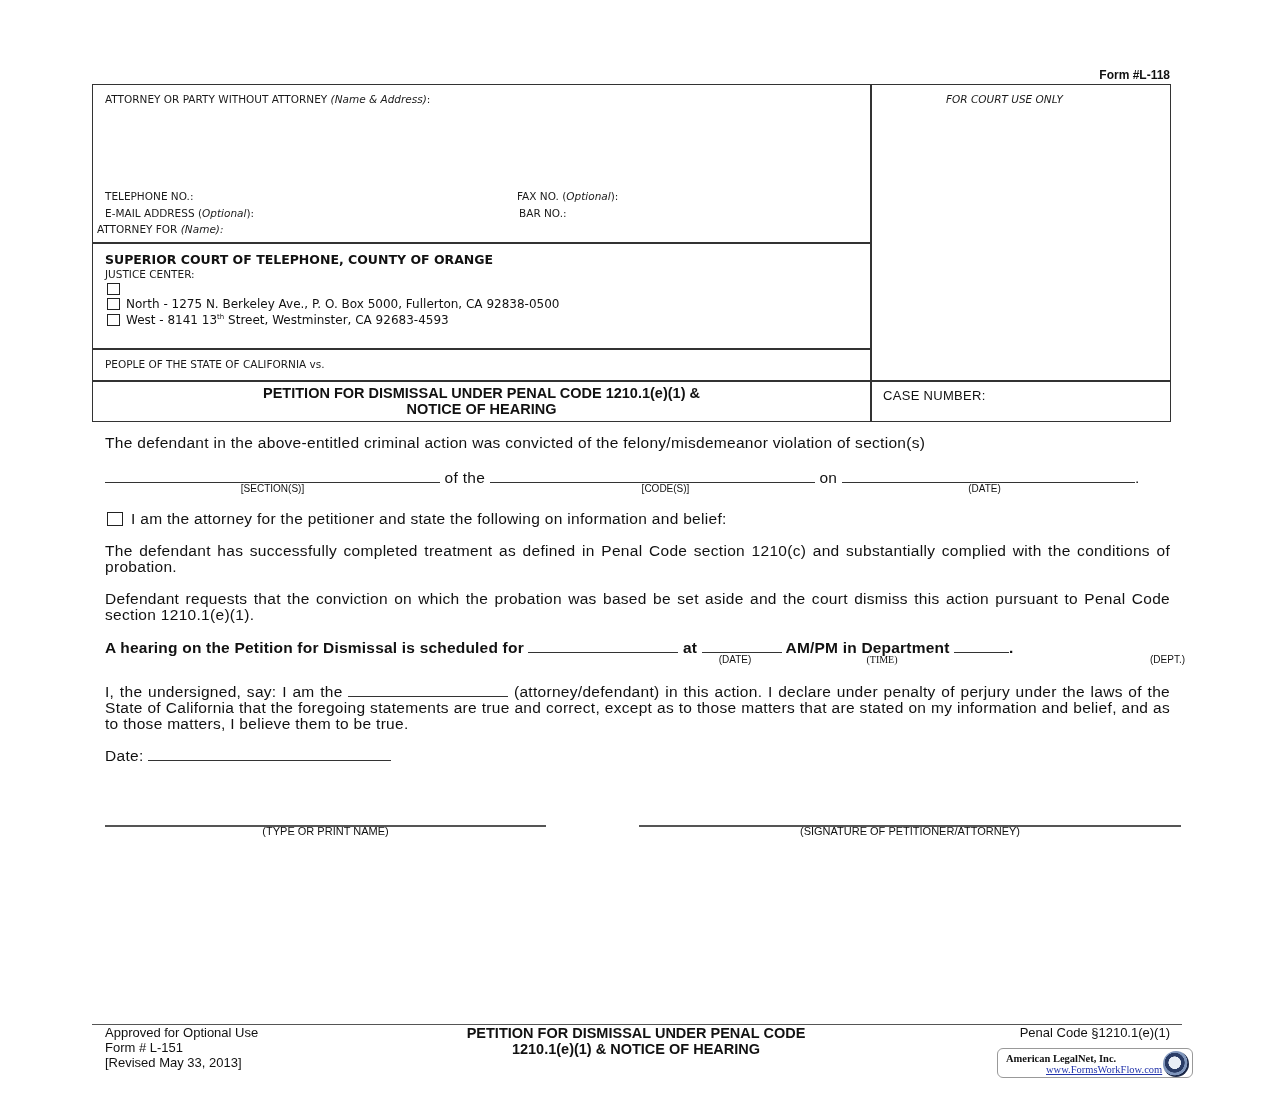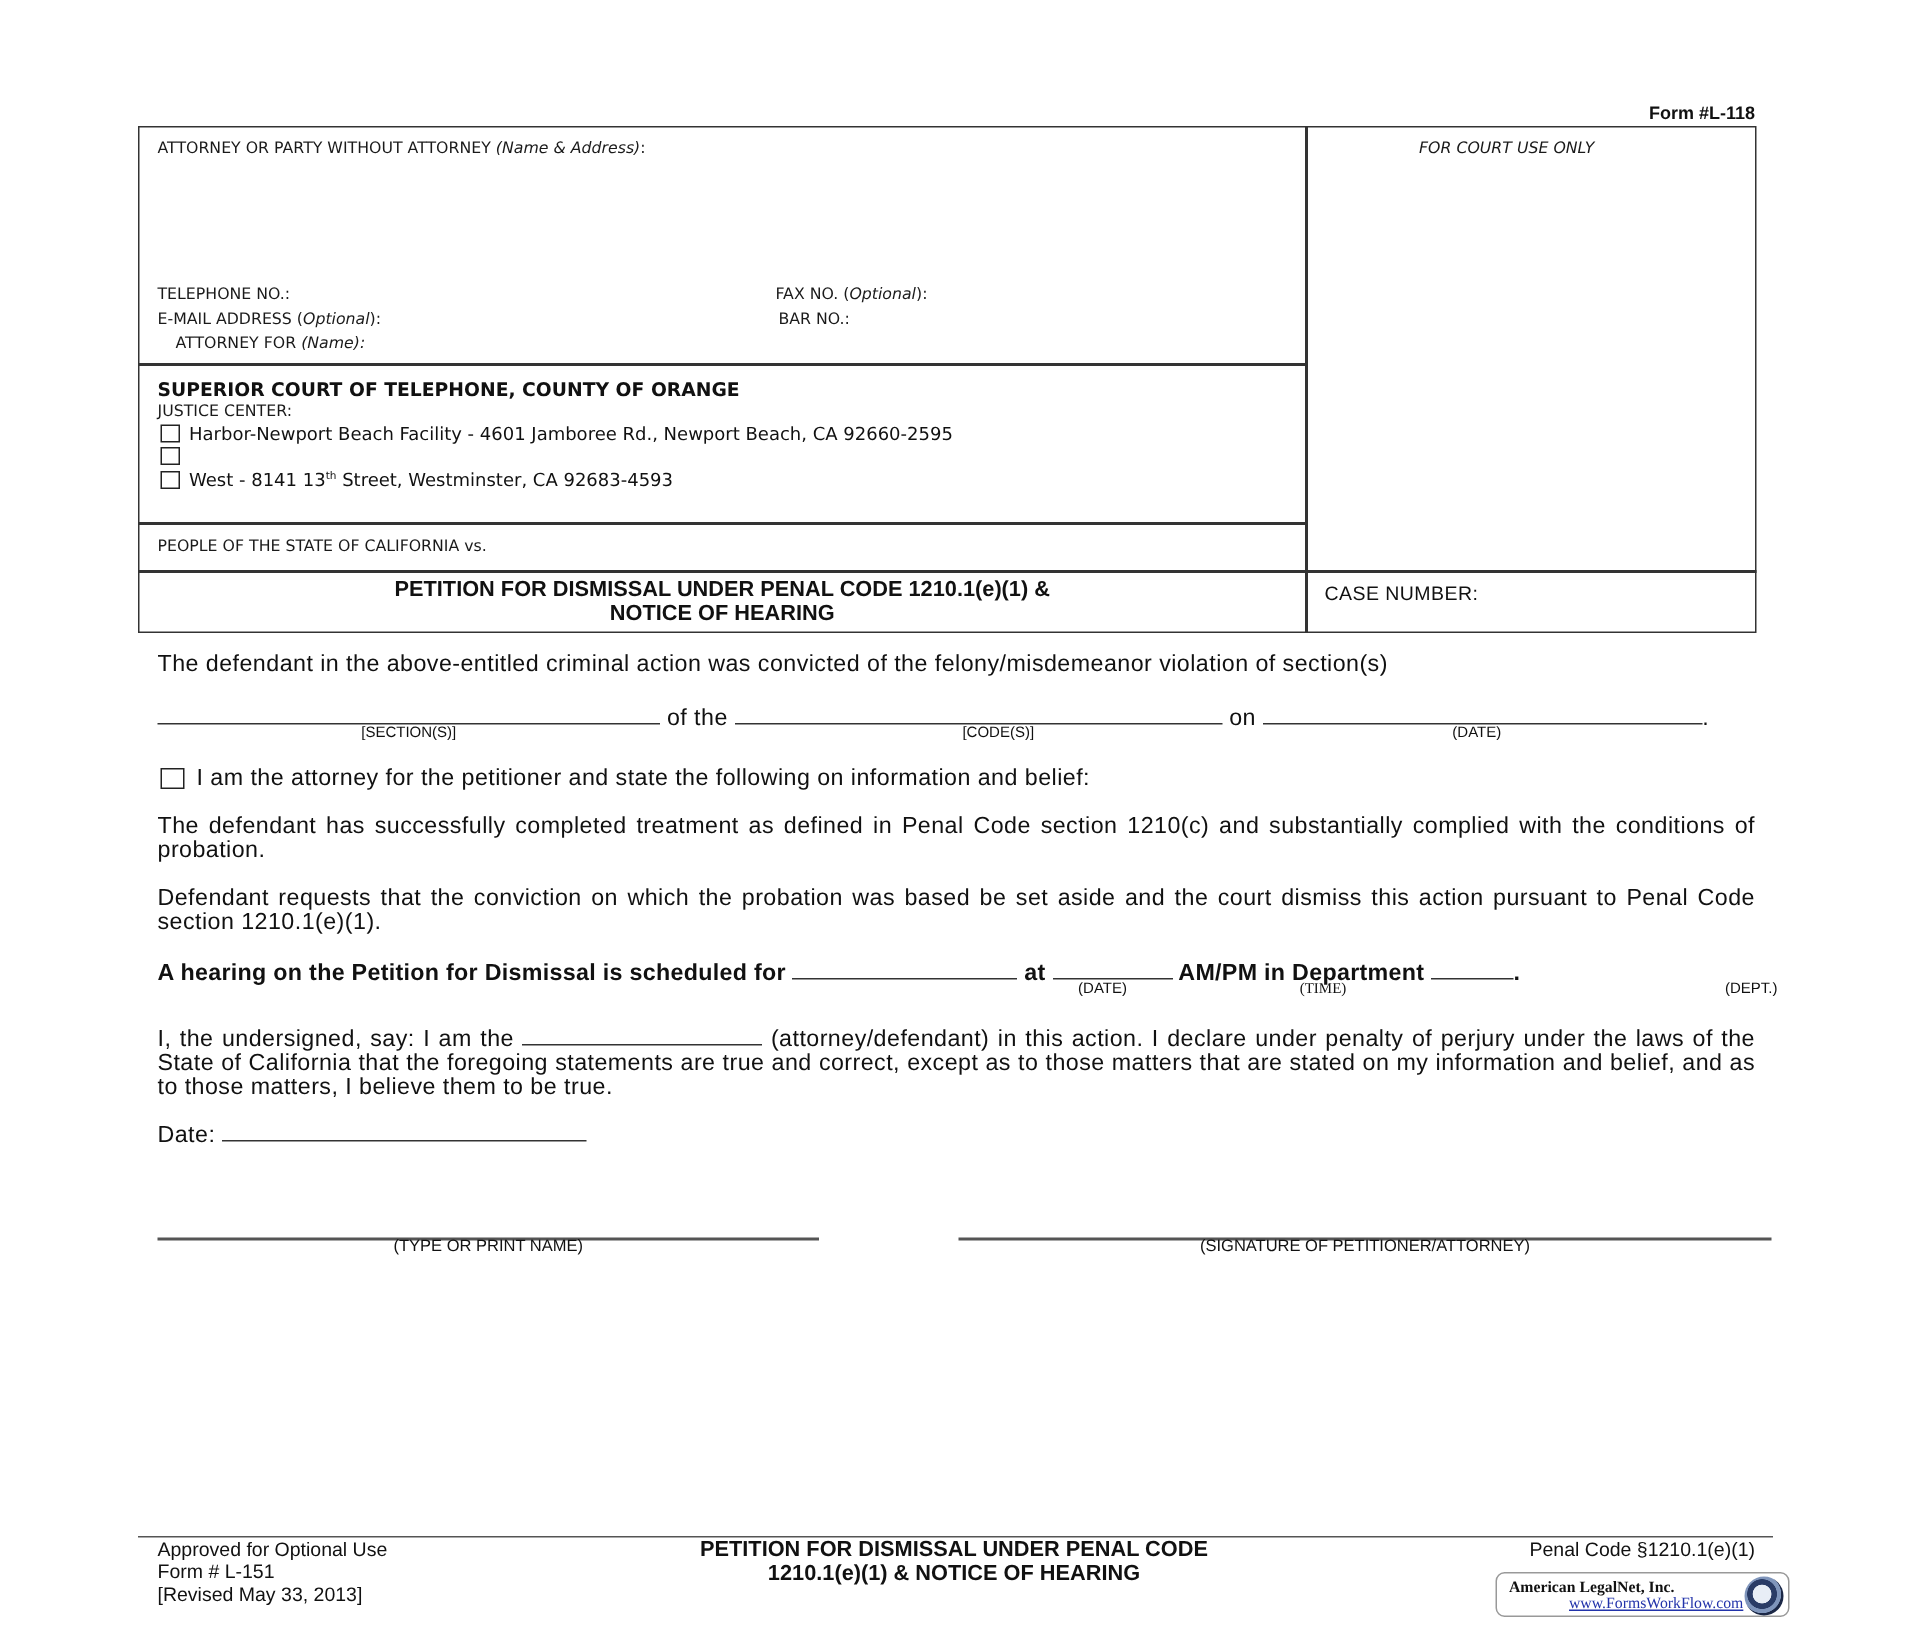--- a/index.html
+++ b/index.html
@@ -52,37 +52,37 @@
 </div>
 <div class="abs" style="left:650px;top:188px;width:210px;height:15px;"></div>
 
 <div class="abs sm" style="left:105px;top:207px;">
   <span>E-MAIL ADDRESS (</span><i>Optional</i><span>):</span>
 </div>
 <div class="abs" style="left:298px;top:205px;width:210px;height:15px;"></div>
 <div class="abs sm" style="left:519px;top:207px;">BAR NO.:</div>
 <div class="abs" style="left:582px;top:205px;width:270px;height:15px;"></div>
 
-<div class="abs sm" style="left:117px;top:223px;">
+<div class="abs sm" style="left:97px;top:223px;">
   <span>ATTORNEY FOR</span> <i>(Name):</i>
 </div>
 <div class="abs" style="left:270px;top:221px;width:590px;height:15px;"></div>
 
 <div class="abs sm" style="left:946px;top:93px;"><i>FOR COURT USE ONLY</i></div>
 
 <div class="abs court-title" style="left:105px;top:252px;">SUPERIOR COURT OF TELEPHONE, COUNTY OF ORANGE</div>
 <div class="abs sm" style="left:105px;top:268px;">JUSTICE CENTER:</div>
 
 <div class="abs" style="left:107px;top:281px;">
   <div class="loc">
     <span class="cb"></span>
-    <span>Harbor-Newport Beach Facility - 4601 Jamboree Rd., Newport Beach, CA 92660-2595</span>
   </div>
   <div class="loc">
     <span class="cb"></span>
+    <span>North - 1275 N. Berkeley Ave., P. O. Box 5000, Fullerton, CA 92838-0500</span>
   </div>
   <div class="loc">
     <span class="cb"></span>
     <span><span>West - 8141 13</span><sup style="font-size:7px;">th</sup><span> Street, Westminster, CA 92683-4593</span></span>
   </div>
 </div>
 
 <div class="abs sm" style="left:105px;top:358px;">PEOPLE OF THE STATE OF CALIFORNIA vs.</div>
 <div class="abs" style="left:345px;top:355px;width:515px;height:16px;"></div>
 

